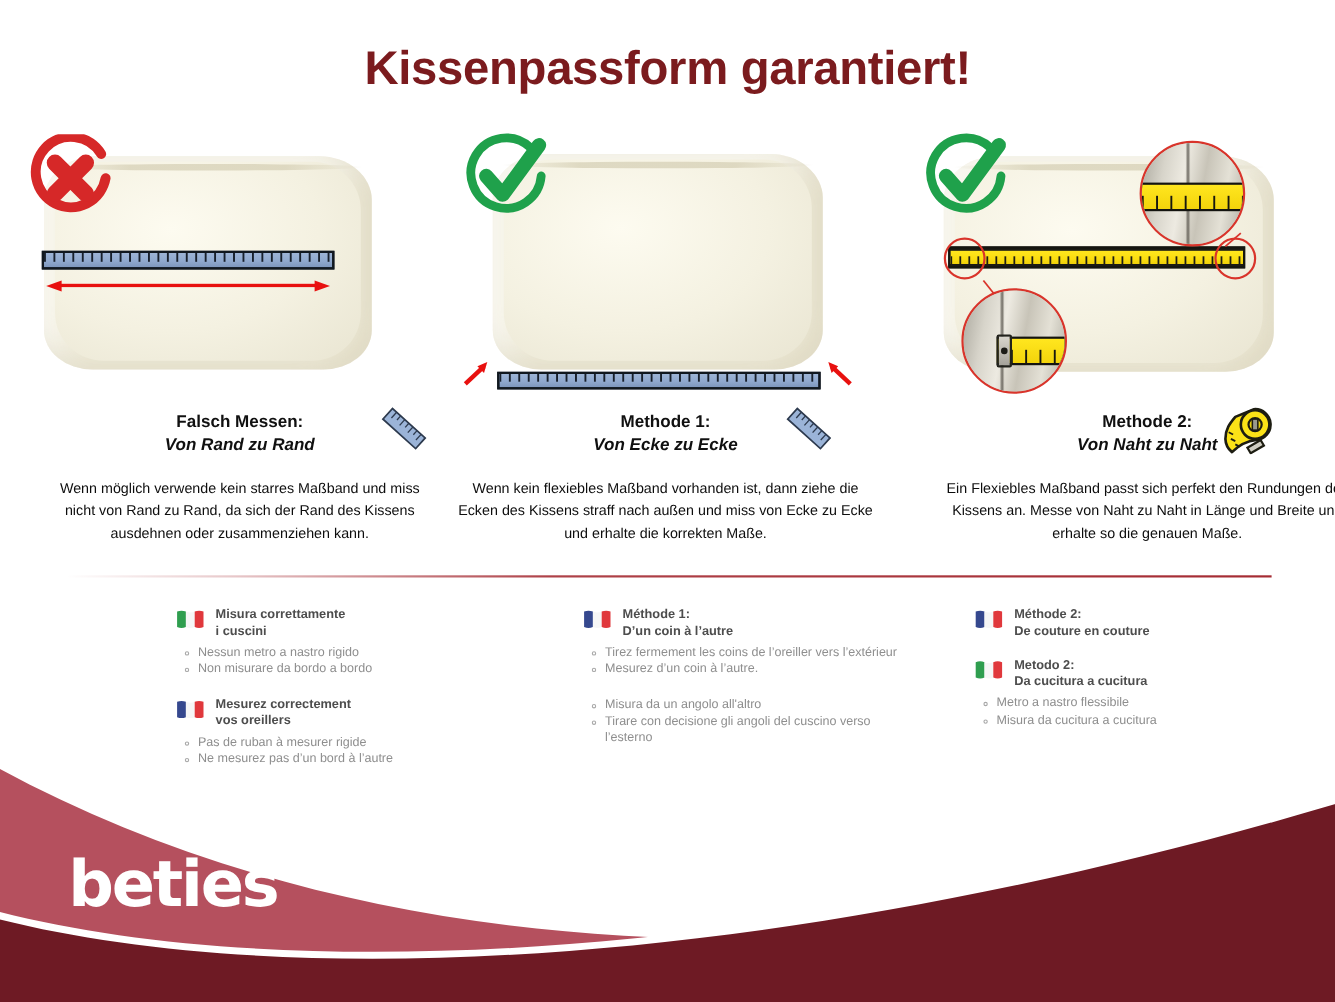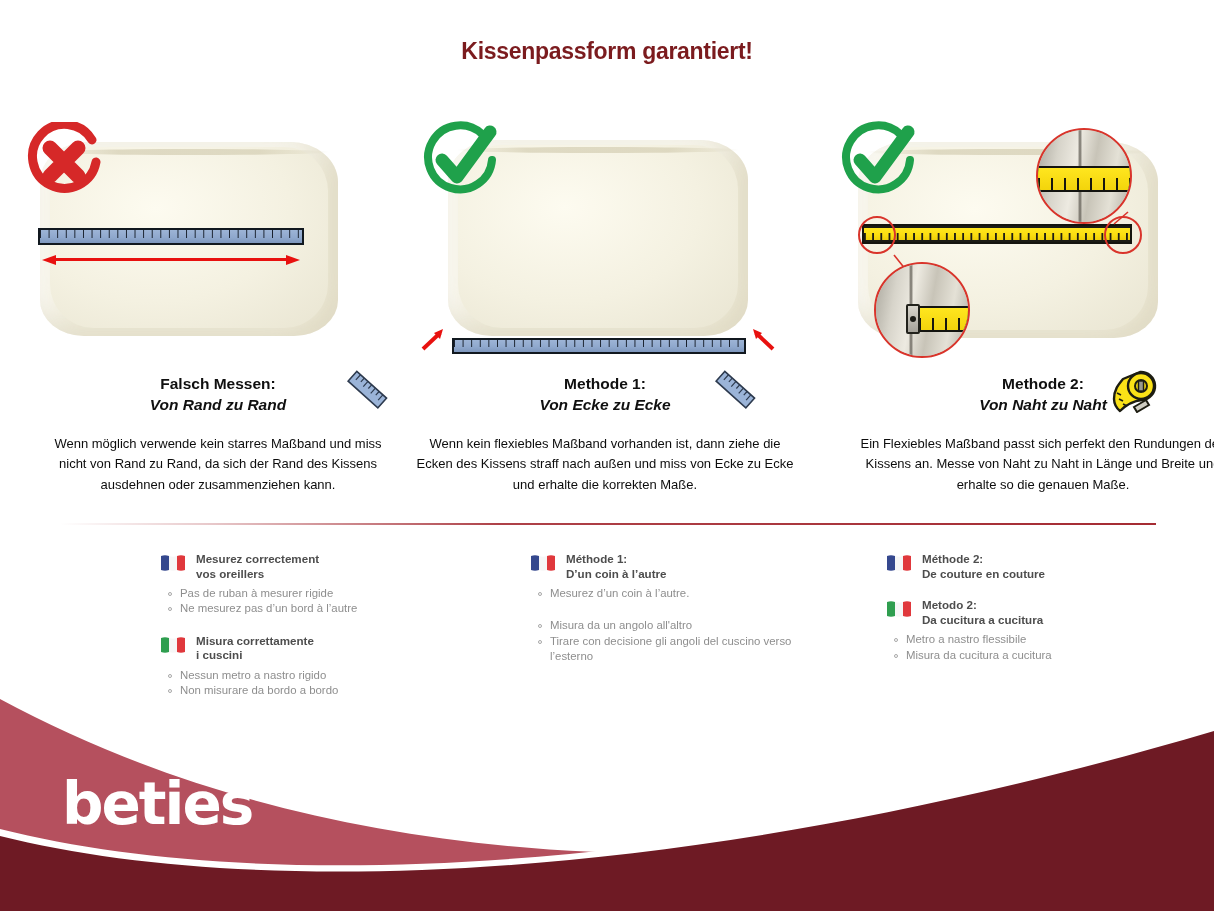--- a/index.html
+++ b/index.html
@@ -8,21 +8,21 @@
     background: #ffffff;
     font-family: "Liberation Sans", sans-serif;
     overflow: hidden;
   }
   #page { position: relative; width: 1214px; height: 911px; background: #fff; }
 
   
   .title {
     position: absolute; top: 38px; left: 0; width: 100%;
     text-align: center;
-    font-size: 23px; font-weight: bold; letter-spacing: -0.3px;
+    font-size: 43px; font-weight: bold; letter-spacing: -0.3px;
     color: #7B1B1E;
   }
 
   
   .col { position: absolute; top: 120px; }
   .col-1 { left: 18px;  width: 400px; }
   .col-2 { left: 400px; width: 410px; }
   .col-3 { left: 836px; width: 414px; }
 
   .art { position: relative; height: 245px; }
@@ -328,60 +328,60 @@
     </div>
     <div class="para">Ein Flexiebles Maßband passt sich perfekt den Rundungen des Kissens an. Messe von Naht zu Naht in Länge und Breite und erhalte so die genauen Maße.</div>
   </div>
 
   <div class="divider"></div>
 
   <div class="ml ml-1">
     <div class="mlgroup">
       <div class="mlhead">
         <svg class="flag" viewBox="0 0 26 19">
+          <path d="M1 2 q4 -1.6 8 0 v14 q-4 1.6 -8 0 z" fill="#2F9E4F"></path>
+          <path d="M9 2 q4 1.6 8 0 v14 q-4 1.6 -8 0 z" fill="#F6F6F6"></path>
+          <path d="M17 2 q4 -1.6 8 0 v14 q-4 1.6 -8 0 z" fill="#E0383C"></path>
+        </svg>
+        <div class="txt">
+          <div>Misura correttamente</div>
+          <div>i cuscini</div>
+        </div>
+      </div>
+      <div class="mllist">
+        <div class="mlitem">
+            <span class="dot"></span>
+            <span>Nessun metro a nastro rigido</span>
+          </div>
+        <div class="mlitem">
+            <span class="dot"></span>
+            <span>Non misurare da bordo a bordo</span>
+          </div>
+      </div>
+    </div>
+    <div class="mlgroup">
+      <div class="mlhead">
+        <svg class="flag" viewBox="0 0 26 19">
           <path d="M1 2 q4 -1.6 8 0 v14 q-4 1.6 -8 0 z" fill="#35488E"></path>
           <path d="M9 2 q4 1.6 8 0 v14 q-4 1.6 -8 0 z" fill="#F6F6F6"></path>
           <path d="M17 2 q4 -1.6 8 0 v14 q-4 1.6 -8 0 z" fill="#E0383C"></path>
         </svg>
         <div class="txt">
           <div>Mesurez correctement</div>
           <div>vos oreillers</div>
         </div>
       </div>
       <div class="mllist">
         <div class="mlitem">
             <span class="dot"></span>
             <span>Pas de ruban à mesurer rigide</span>
           </div>
         <div class="mlitem">
             <span class="dot"></span>
             <span>Ne mesurez pas d’un bord à l’autre</span>
-          </div>
-      </div>
-    </div>
-    <div class="mlgroup">
-      <div class="mlhead">
-        <svg class="flag" viewBox="0 0 26 19">
-          <path d="M1 2 q4 -1.6 8 0 v14 q-4 1.6 -8 0 z" fill="#2F9E4F"></path>
-          <path d="M9 2 q4 1.6 8 0 v14 q-4 1.6 -8 0 z" fill="#F6F6F6"></path>
-          <path d="M17 2 q4 -1.6 8 0 v14 q-4 1.6 -8 0 z" fill="#E0383C"></path>
-        </svg>
-        <div class="txt">
-          <div>Misura correttamente</div>
-          <div>i cuscini</div>
-        </div>
-      </div>
-      <div class="mllist">
-        <div class="mlitem">
-            <span class="dot"></span>
-            <span>Nessun metro a nastro rigido</span>
-          </div>
-        <div class="mlitem">
-            <span class="dot"></span>
-            <span>Non misurare da bordo a bordo</span>
           </div>
       </div>
     </div>
   </div>
 
   <div class="ml ml-2">
     <div class="mlgroup">
       <div class="mlhead">
         <svg class="flag" viewBox="0 0 26 19">
           <path d="M1 2 q4 -1.6 8 0 v14 q-4 1.6 -8 0 z" fill="#35488E"></path>
@@ -389,20 +389,24 @@
           <path d="M17 2 q4 -1.6 8 0 v14 q-4 1.6 -8 0 z" fill="#E0383C"></path>
         </svg>
         <div class="txt">
           <div>Méthode 1:</div>
           <div>D’un coin à l’autre</div>
         </div>
       </div>
       <div class="mllist">
         <div class="mlitem">
             <span class="dot"></span>
+            <span>Tirez fermement les coins de l’oreiller vers l’extérieur</span>
+          </div>
+        <div class="mlitem">
+            <span class="dot"></span>
             <span>Mesurez d’un coin à l’autre.</span>
           </div>
       </div>
     </div>
     <div class="mlgroup">
       <div class="mllist">
         <div class="mlitem">
             <span class="dot"></span>
             <span>Misura da un angolo all'altro</span>
           </div>

